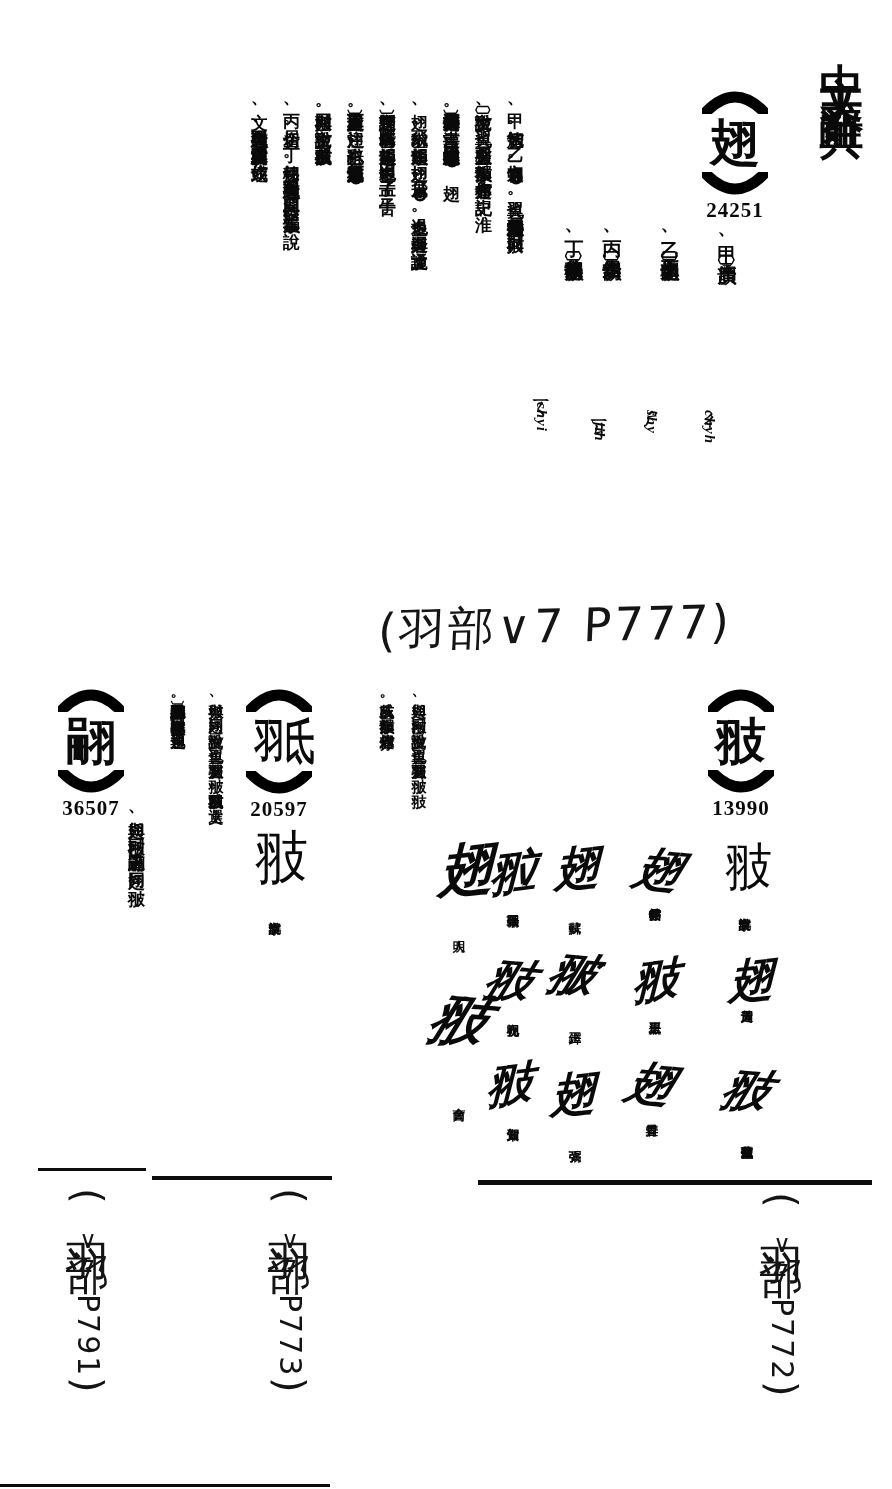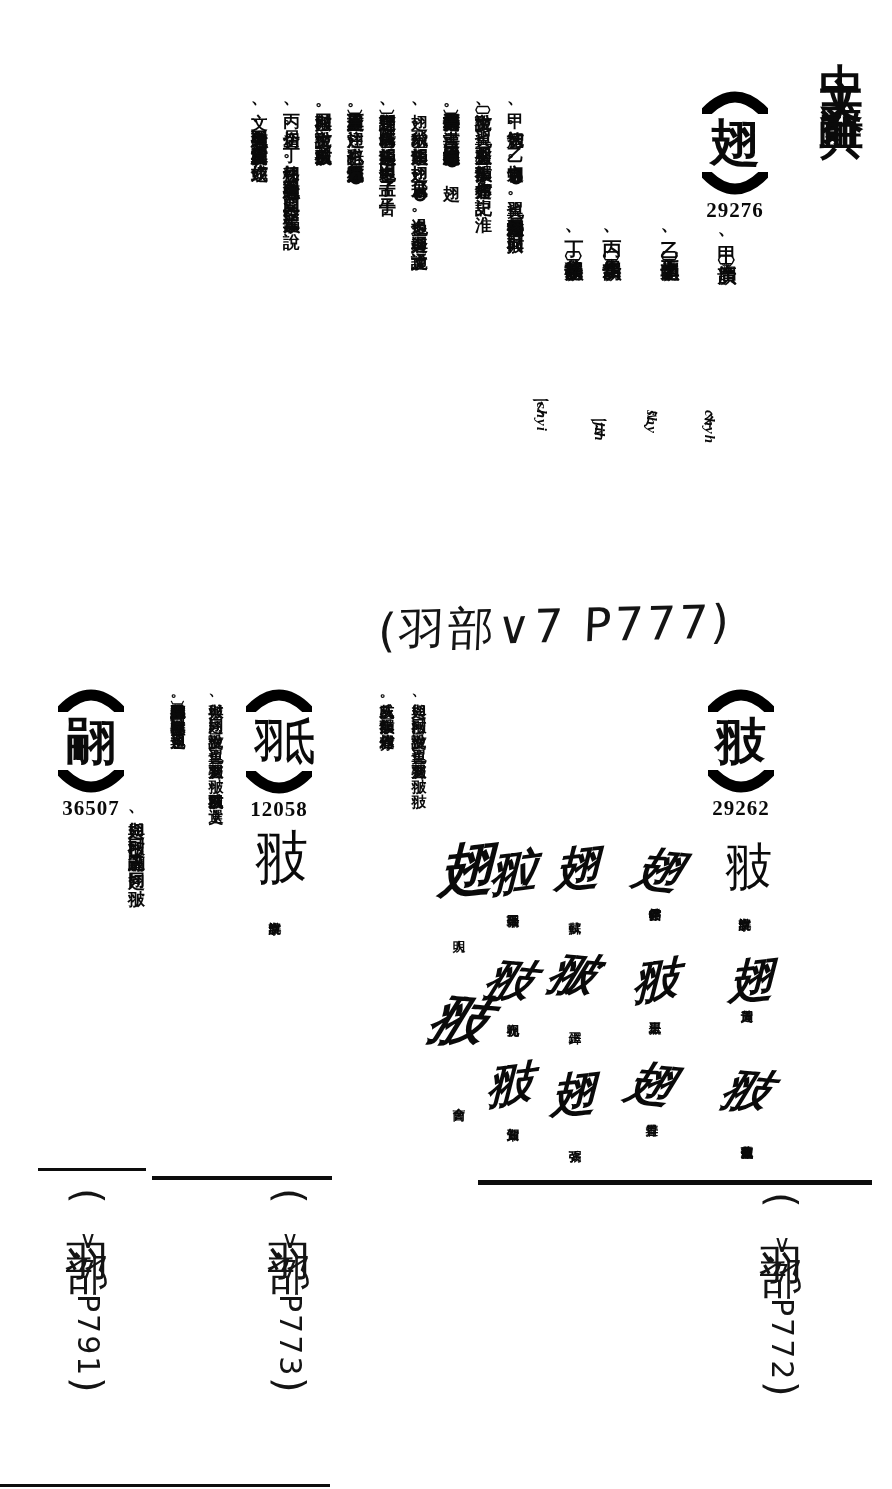--- a/index.html
+++ b/index.html
@@ -49,21 +49,21 @@
 <div class="vtext v-title" style="left:806px;top:28px;height:330px">中文大辭典</div>
 
 <div class="headword" style="left:696px;top:90px">
   <svg class="bk" width="66" height="24" viewBox="0 0 66 24">
     <path d="M4 22 Q33 -8 62 22" stroke="#000" stroke-width="11" fill="none" stroke-linecap="round"></path>
   </svg>
   <div class="hw-char">翅</div>
   <svg class="bk" width="66" height="24" viewBox="0 0 66 24">
     <path d="M4 2 Q33 32 62 2" stroke="#000" stroke-width="11" fill="none" stroke-linecap="round"></path>
   </svg>
-  <div class="hw-num">29276</div>
+  <div class="hw-num">24251</div>
 </div>
 
 <div class="vtext pron" style="left:714px;top:230px;height:200px">
   <span>甲、〔廣韻〕</span><span class="sn">寘去聲</span>
 </div>
 <div class="vtext zyb" style="left:700px;top:398px;height:120px">
   <span class="zchar">ㄔ</span><span class="roman">chyh</span>
 </div>
 
 <div class="vtext pron" style="left:657px;top:226px;height:240px">
@@ -100,21 +100,21 @@
 <div class="midnote hand" style="left:378px;top:596px">(羽部∨7 P777)</div>
 
 <div class="headword" style="left:702px;top:688px">
   <svg class="bk" width="66" height="24" viewBox="0 0 66 24">
     <path d="M4 22 Q33 -8 62 22" stroke="#000" stroke-width="11" fill="none" stroke-linecap="round"></path>
   </svg>
   <div class="hw-char">翄</div>
   <svg class="bk" width="66" height="24" viewBox="0 0 66 24">
     <path d="M4 2 Q33 32 62 2" stroke="#000" stroke-width="11" fill="none" stroke-linecap="round"></path>
   </svg>
-  <div class="hw-num">29262</div>
+  <div class="hw-num">13990</div>
 </div>
 
 <div class="spec seal" style="left:726px;top:844px">翄</div>
 <div class="vtext speclabel wrap2" style="left:722px;top:908px;height:44px">說文解字</div>
 <div class="spec cur" style="left:728px;top:958px">翅</div>
 <div class="vtext speclabel" style="left:740px;top:1000px;height:60px">黃道周</div>
 <div class="spec cur2" style="left:724px;top:1068px">翄</div>
 <div class="vtext speclabel wrap2" style="left:724px;top:1136px;height:44px">魏靈藏造像</div>
 
 <div class="spec cur2" style="left:636px;top:848px">翅</div>
@@ -150,21 +150,21 @@
   <svg class="bk" width="66" height="24" viewBox="0 0 66 24">
     <path d="M4 22 Q33 -8 62 22" stroke="#000" stroke-width="11" fill="none" stroke-linecap="round"></path>
   </svg>
   <div class="hw-char"><span class="hw-comp">
         <span class="hw-half">羽</span>
         <span class="hw-half">氐</span>
       </span></div>
   <svg class="bk" width="66" height="24" viewBox="0 0 66 24">
     <path d="M4 2 Q33 32 62 2" stroke="#000" stroke-width="11" fill="none" stroke-linecap="round"></path>
   </svg>
-  <div class="hw-num">12058</div>
+  <div class="hw-num">20597</div>
 </div>
 
 <div class="spec seal" style="left:256px;top:832px;font-size:52px">翄</div>
 <div class="vtext speclabel wrap2" style="left:252px;top:912px;height:44px">說文解字</div>
 
 <div class="vtext defcol defsmall" style="left:203px;top:692px;height:450px">與翍、翅同。〔說文〕翄、翼也、从羽支聲。翍、翄或从羽氏。〔文選、</div>
 <div class="vtext defcol defsmall" style="left:165px;top:692px;height:450px">左思魏都賦〕雀翍綷縿。〔注〕善曰翍亦翅字、翨翅也。</div>
 
 <div class="headword" style="left:52px;top:688px">
   <svg class="bk" width="66" height="24" viewBox="0 0 66 24">

